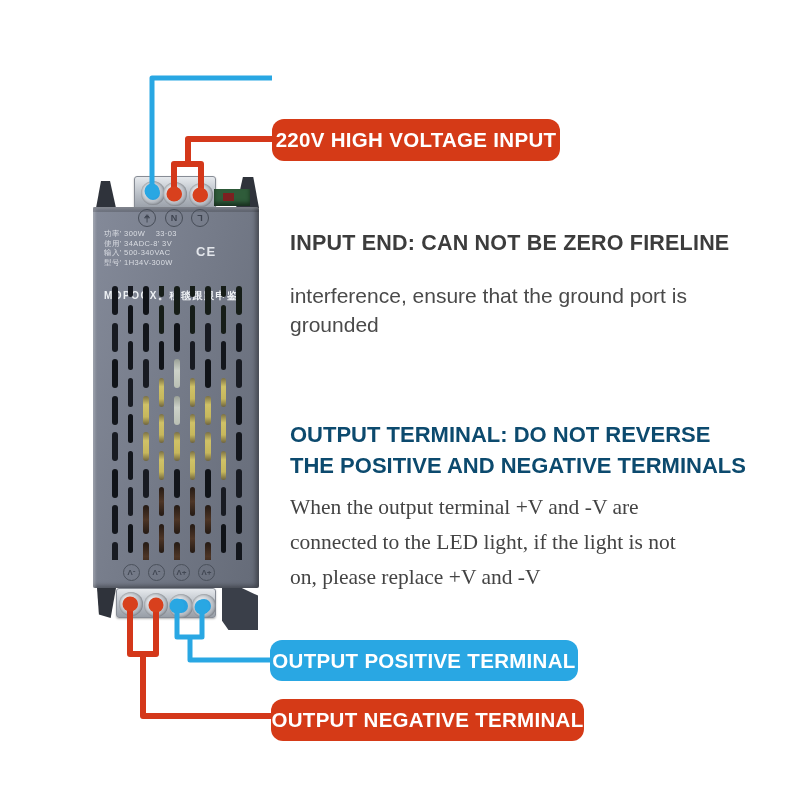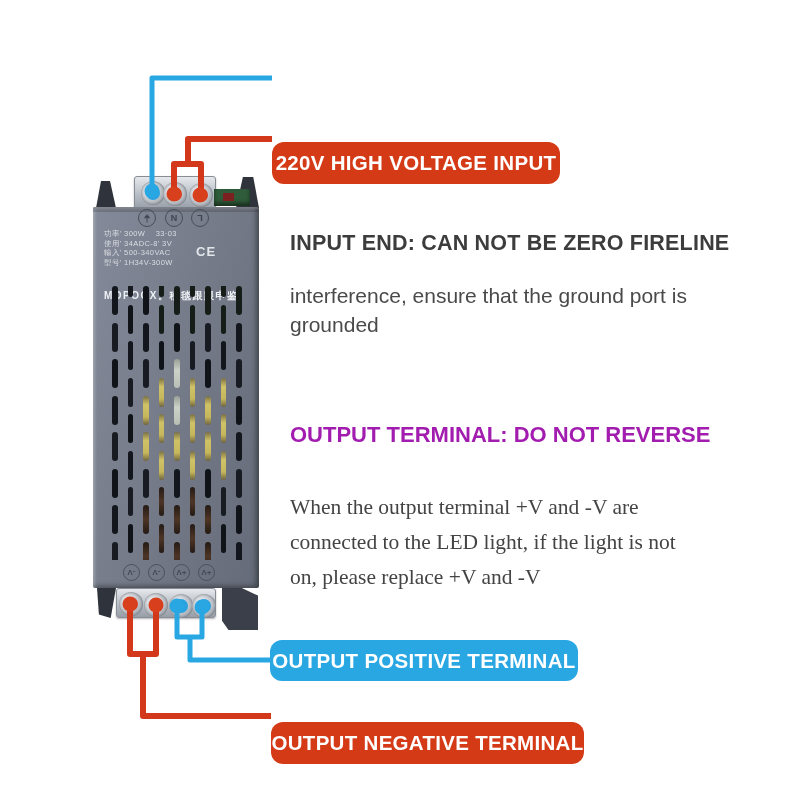--- a/index.html
+++ b/index.html
@@ -4,34 +4,34 @@
 <style>
   html,body{margin:0;padding:0;background:#fff;}
   .canvas{position:relative;width:800px;height:800px;background:#ffffff;overflow:hidden;
           font-family:"Liberation Sans", sans-serif;}
 
   
   .callout{position:absolute;border-radius:12px;color:#fff;font-weight:bold;
            font-size:20.5px;letter-spacing:.3px;display:flex;align-items:center;
            justify-content:center;white-space:nowrap;}
   .callout.blue{background:#29a7e3;}
-  .callout.red{background:#d53a17;margin-top:23px;}
+  .callout.red{background:#d53a17;}
   #co-ground{left:272px;top:60px;width:213px;height:41px;}
   #co-hv{left:272px;top:119px;width:288px;height:42px;}
   #co-pos{left:270px;top:640px;width:308px;height:41px;}
   #co-neg{left:271px;top:699px;width:313px;height:42px;}
 
   
   .h-dark{position:absolute;left:290px;top:231px;font-size:21.5px;font-weight:bold;
           color:#3c3c3c;letter-spacing:.2px;}
   .p-body{position:absolute;color:#4a4a4a;font-size:21px;}
   .p-body span{display:block;}
   #p-input{left:290px;top:281px;line-height:29px;}
   .h-blue{position:absolute;left:290px;top:419px;font-size:22px;font-weight:bold;
-          color:#a21caf;line-height:31px;}
+          color:#0c4a6e;line-height:31px;}
   .h-blue span{display:block;}
   #p-output{left:290px;top:490px;line-height:35px;font-size:21.5px;color:#444;font-family:Liberation Serif, serif;}
 
   
   .ear{position:absolute;background:#2f333b;}
   #ear-tl{left:96px;top:181px;width:20px;height:27px;clip-path:polygon(25% 0,70% 0,100% 100%,0 100%);}
   #ear-tr{left:236px;top:177px;width:23px;height:31px;clip-path:polygon(30% 0,75% 0,100% 100%,0 100%);}
   #ear-bl{left:97px;top:588px;width:19px;height:30px;clip-path:polygon(0 0,100% 0,72% 100%,10% 88%);}
   #ear-br{left:222px;top:588px;width:36px;height:42px;background:#3a3f49;
           clip-path:polygon(0 0,55% 0,100% 18%,100% 100%,18% 100%,0 78%);}
@@ -239,20 +239,21 @@
 
   <div class="h-dark">INPUT END: CAN NOT BE ZERO FIRELINE</div>
 
   <div class="p-body" id="p-input">
     <span>interference, ensure that the ground port is</span>
     <span>grounded</span>
   </div>
 
   <div class="h-blue">
     <span>OUTPUT TERMINAL: DO NOT REVERSE</span>
+    <span>THE POSITIVE AND NEGATIVE TERMINALS</span>
   </div>
 
   <div class="p-body" id="p-output">
     <span>When the output terminal +V and -V are</span>
     <span>connected to the LED light, if the light is not</span>
     <span>on, please replace +V and -V</span>
   </div>
 
 </div>
 

